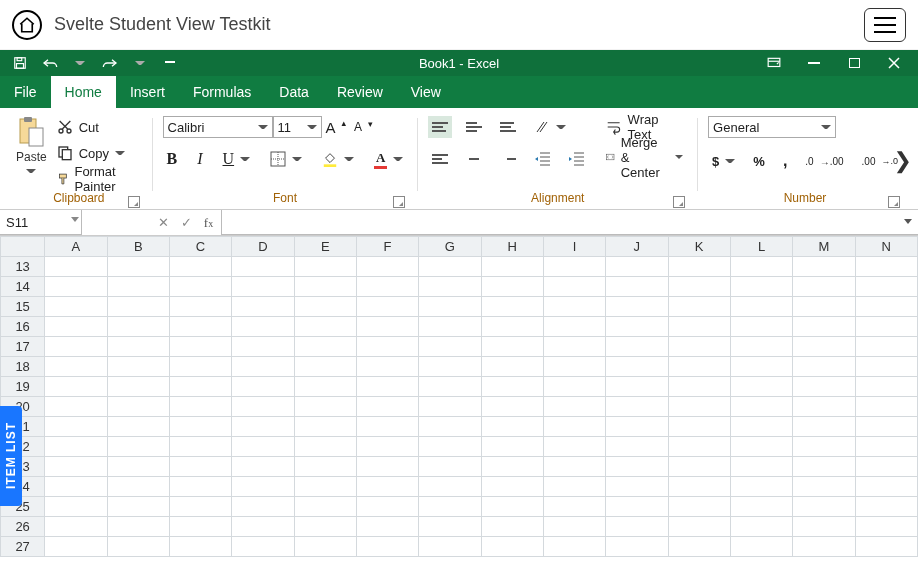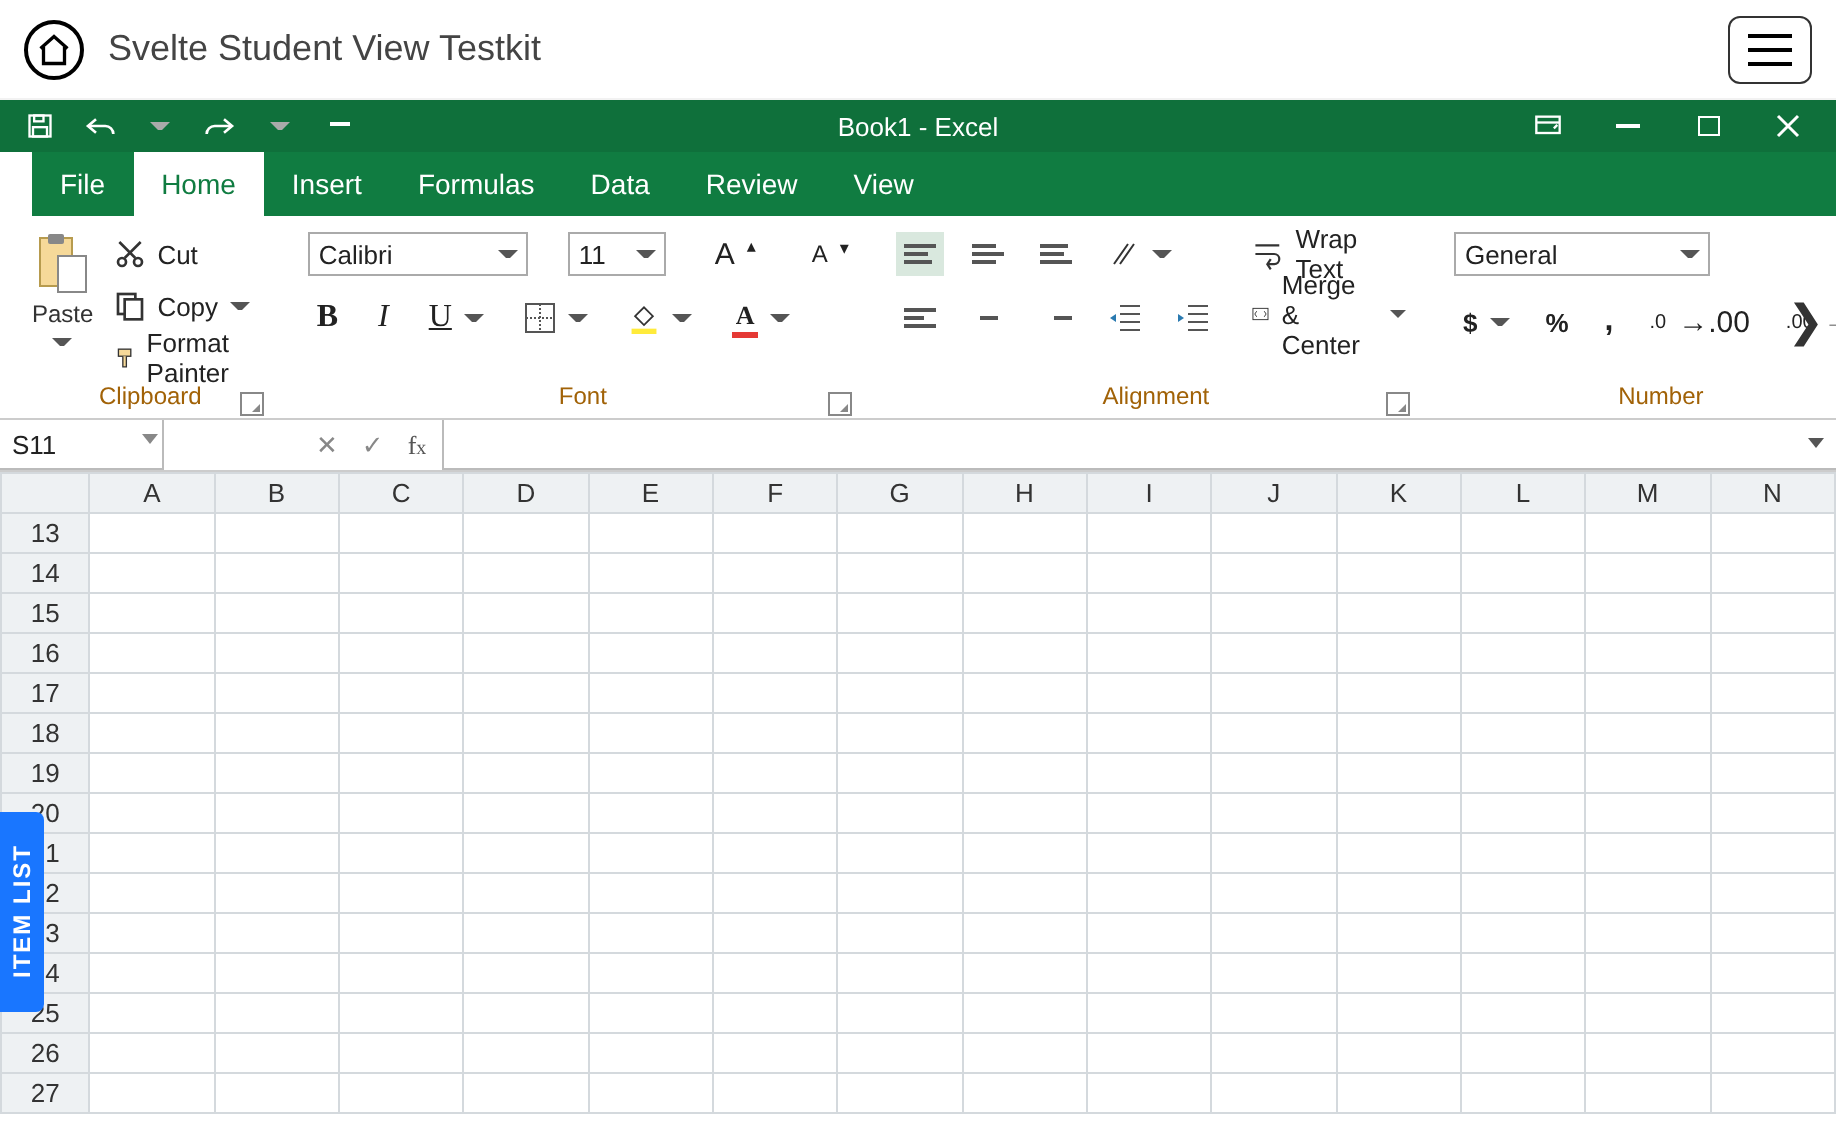--- a/index.html
+++ b/index.html
@@ -15,35 +15,35 @@
 
   
   .titlebar { background: #0f703b; height: 26px; display: flex; align-items: center; color: #fff; position: relative; font-size: 12px; }
   .titlebar-left { display: flex; align-items: center; gap: 6px; padding-left: 8px; }
   .tb-btn { width: 24px; height: 22px; display: flex; align-items: center; justify-content: center; cursor: pointer; }
   .titlebar-center { position: absolute; left: 0; right: 0; text-align: center; pointer-events: none; font-size: 13px; }
   .titlebar-right { margin-left: auto; display: flex; align-items: center; gap: 0; padding-right: 4px; }
   .win-btn { width: 40px; height: 26px; display: flex; align-items: center; justify-content: center; cursor: pointer; }
 
   
-  .menutabs { background: #107c41; height: 32px; display: flex; align-items: stretch; color: #fff; font-size: 14px; margin-left: 16px; }
+  .menutabs { background: #107c41; height: 32px; display: flex; align-items: stretch; color: #fff; font-size: 14px; }
   .menutab { padding: 0 14px; display: flex; align-items: center; cursor: pointer; }
   .menutab.active { background: #fff; color: #107c41; }
   .tell-me { display: flex; align-items: center; gap: 6px; padding: 0 10px; color: #cfe8da; font-size: 13px; }
 
   
   .ribbon { background: #fff; border-bottom: 1px solid #ccc; height: 102px; display: flex; align-items: stretch; padding: 4px 6px 0 6px; position: relative; }
   .group { display: flex; flex-direction: column; justify-content: space-between; padding: 4px 10px 0 10px; position: relative; }
   .group-sep { width: 1px; background: #e0e0e0; margin: 6px 0 18px 0; }
   .group-label { text-align: center; font-size: 12px; color: #a16207; height: 18px; position: relative; }
   .dlg-launch { position: absolute; right: 2px; bottom: 1px; width: 12px; height: 12px; border: 1px solid #888; cursor: pointer; }
   .dlg-launch::after { content: ""; position: absolute; right: 1px; bottom: 1px; border-right: 4px solid #888; border-top: 4px solid transparent; }
   .group-body { flex: 1; display: flex; align-items: flex-start; gap: 6px; }
   .vstack { display: flex; flex-direction: column; gap: 4px; }
-  .hrow { display: flex; align-items: center; gap: 20px; }
+  .hrow { display: flex; align-items: center; gap: 0; }
   .btn { height: 22px; display: inline-flex; align-items: center; gap: 6px; padding: 0 4px; cursor: pointer; }
   .dd { width: 10px; height: 10px; display: inline-block; }
   .dd::after { content: ""; display: block; margin: 3px auto 0; border-left: 4px solid transparent; border-right: 4px solid transparent; border-top: 4px solid #555; }
   .bigbtn { width: 36px; display: flex; flex-direction: column; align-items: center; gap: 2px; cursor: pointer; font-size: 12px; color: #333; }
   .combo { height: 22px; border: 1px solid #aaa; display: inline-flex; align-items: center; padding: 0 4px; background: #fff; font-size: 13px; cursor: pointer; }
   .combo .dd { margin-left: auto; }
   .icon16 { width: 16px; height: 16px; display: inline-flex; align-items: center; justify-content: center; }
   .align-ic { display: inline-flex; flex-direction: column; gap: 2px; width: 16px; }
   .align-ic span { height: 2px; background: #555; }
   .ribbon-collapse-arrow { position: absolute; right: 6px; top: 40px; font-size: 22px; color: #333; cursor: pointer; }
@@ -358,21 +358,21 @@
             <span class="dd"></span>
           </div>
         <div class="btn">
             <span style="font-weight:bold">%</span>
           </div>
         <div class="btn">
             <span style="font-weight:bold;font-size:16px">,</span>
           </div>
         <div class="btn">
             <span style="font-size:10px">.0</span>
-            <span style="font-size:15px">→.00</span>
+            <span style="font-size:10px">→.00</span>
           </div>
         <div class="btn">
             <span style="font-size:10px">.00</span>
             <span style="font-size:9px">→.0</span>
           </div>
       </div>
     </div>
     <div class="group-label"><span>Number</span><span class="dlg-launch"></span></div>
   </div>
 

